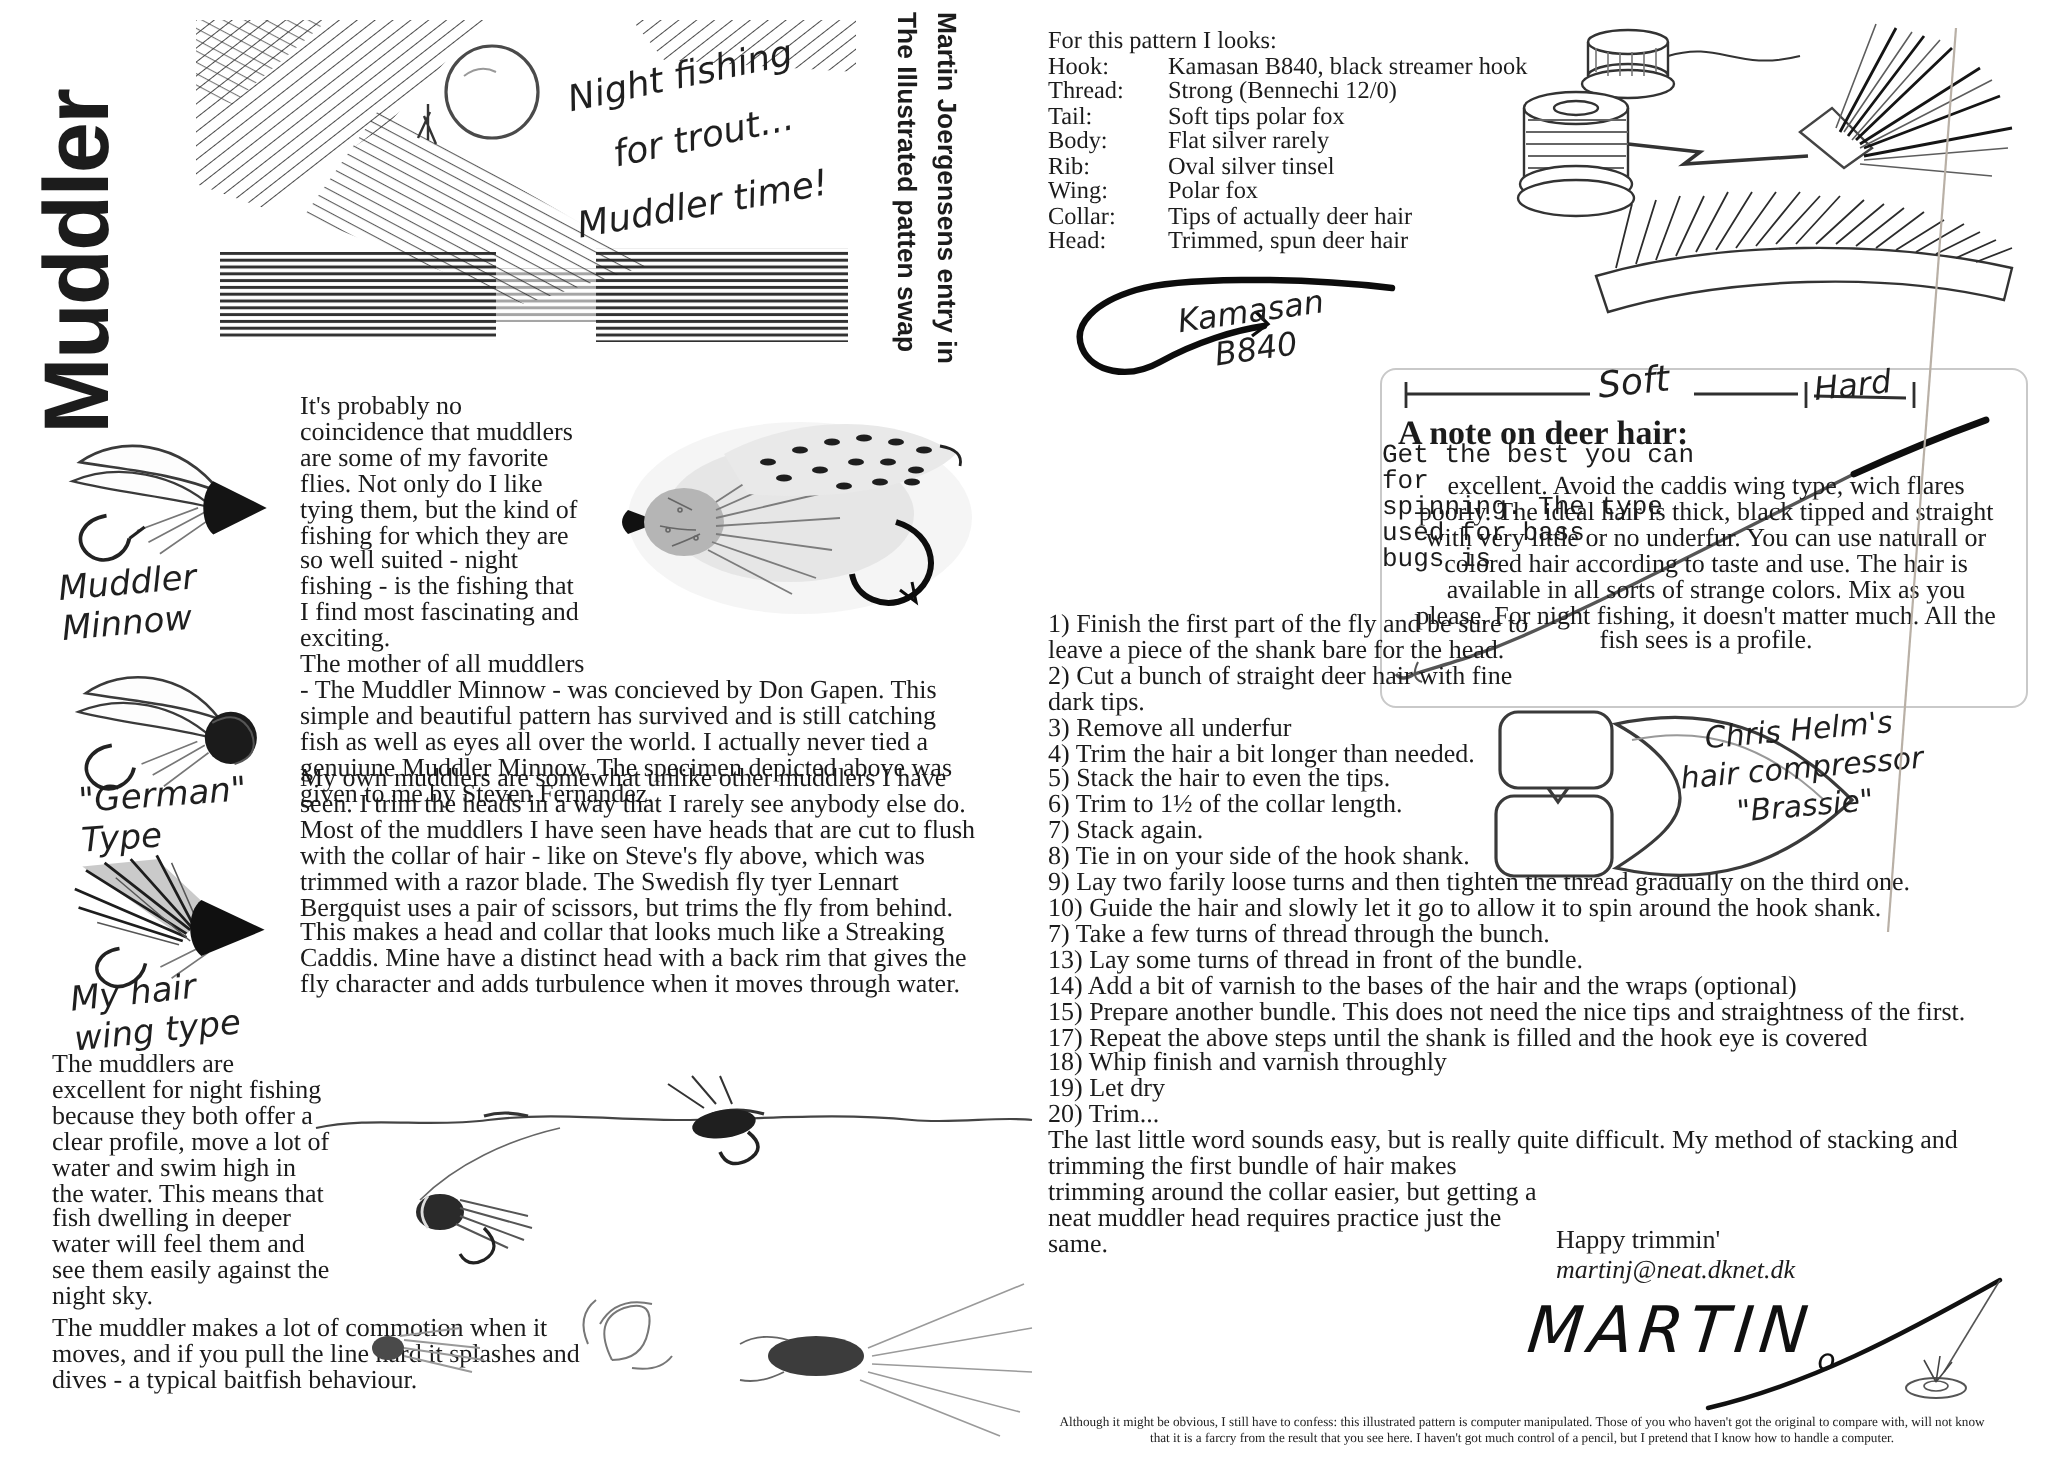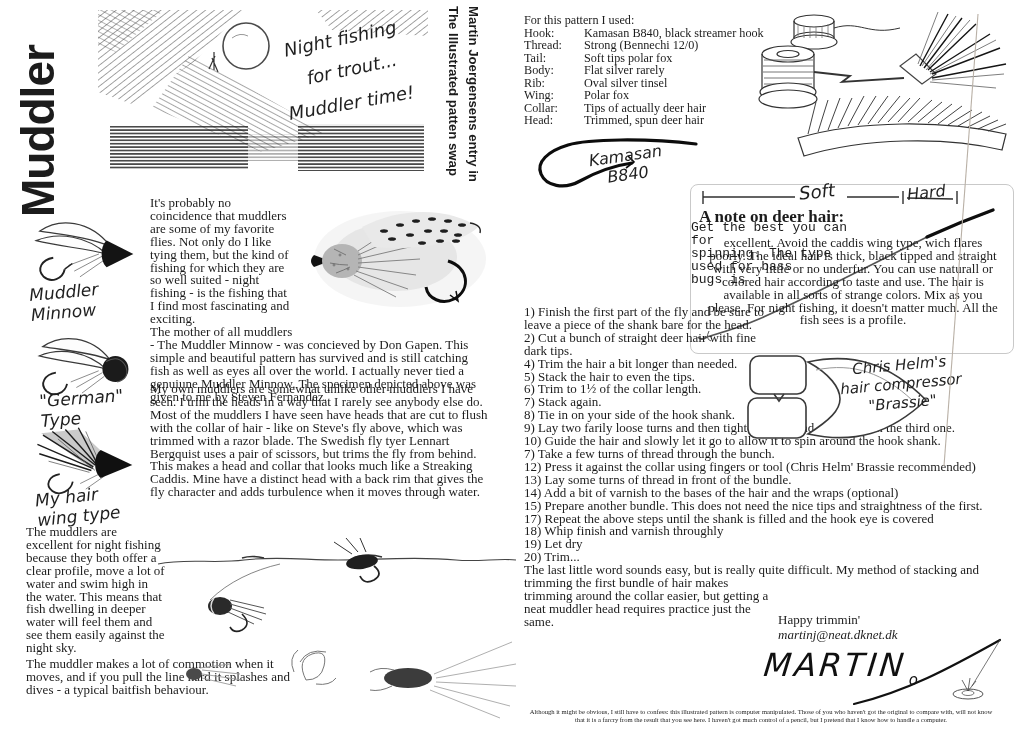--- a/index.html
+++ b/index.html
@@ -195,21 +195,21 @@
         <line x1="278" y1="180" x2="356" y2="148"></line>
           <line x1="280" y1="184" x2="360" y2="170"></line>
         <line x1="280" y1="188" x2="360" y2="192"></line>
           <line x1="278" y1="192" x2="354" y2="212"></line>
         <line x1="274" y1="196" x2="344" y2="224"></line>
       </g>
     </svg>
   </div>
 
   <div class="abs pattern" style="left:524px;top:14px;width:260px;">
-    <div>For this pattern I used:</div>
+    <div>For this pattern I looks:</div>
     <div class="pattern-grid">
       <span>Hook:</span>
       <span>Kamasan B840, black streamer hook</span>
       <span>Thread:</span>
       <span>Strong (Bennechi 12/0)</span>
       <span>Tail:</span>
       <span>Soft tips polar fox</span>
       <span>Body:</span>
       <span>Flat silver rarely</span>
       <span>Rib:</span>
@@ -293,29 +293,29 @@
     <div class="abs body-text pre" style="left:0;top:37px;width:160px;font-family:Liberation Mono, monospace;">Get the best you can for
 spinning. The type
 used for bass
 bugs is</div>
     <div class="abs body-text" style="left:14px;top:52px;width:296px;text-align:center;">excellent. Avoid the caddis wing type, wich flares poorly. The ideal hair is thick, black tipped and straight with very little or no underfur. You can use naturall or colored hair according to taste and use. The hair is available in all sorts of strange colors. Mix as you please. For night fishing, it doesn't matter much. All the fish sees is a profile.</div>
   </div>
 
   <div class="abs body-text steps" style="left:524px;top:306px;width:484px;">
     <div class="narrow">1) Finish the first part of the fly and be sure to leave a piece of the shank bare for the head.</div>
     <div class="narrow">2) Cut a bunch of straight deer hair with fine dark tips.</div>
+    <div>3) Remove all underfur</div>
     <div>4) Trim the hair a bit longer than needed.</div>
     <div>5) Stack the hair to even the tips.</div>
     <div>6) Trim to 1½ of the collar length.</div>
     <div>7) Stack again.</div>
     <div>8) Tie in on your side of the hook shank.</div>
     <div>9) Lay two farily loose turns and then tighten the thread gradually on the third one.</div>
     <div>10) Guide the hair and slowly let it go to allow it to spin around the hook shank.</div>
     <div>7) Take a few turns of thread through the bunch.</div>
-    <div>12) Press it against the collar using fingers or tool (Chris Helm' Brassie recommended)</div>
     <div>13) Lay some turns of thread in front of the bundle.</div>
     <div>14) Add a bit of varnish to the bases of the hair and the wraps (optional)</div>
     <div>15) Prepare another bundle. This does not need the nice tips and straightness of the first.</div>
     <div>17) Repeat the above steps until the shank is filled and the hook eye is covered</div>
     <div>18) Whip finish and varnish throughly</div>
     <div>19) Let dry</div>
     <div>20) Trim...</div>
     <div>The last little word sounds easy, but is really quite difficult. My method of stacking and</div>
     <div class="pre closing-rest">trimming the first bundle of hair makes
 trimming around the collar easier, but getting a

